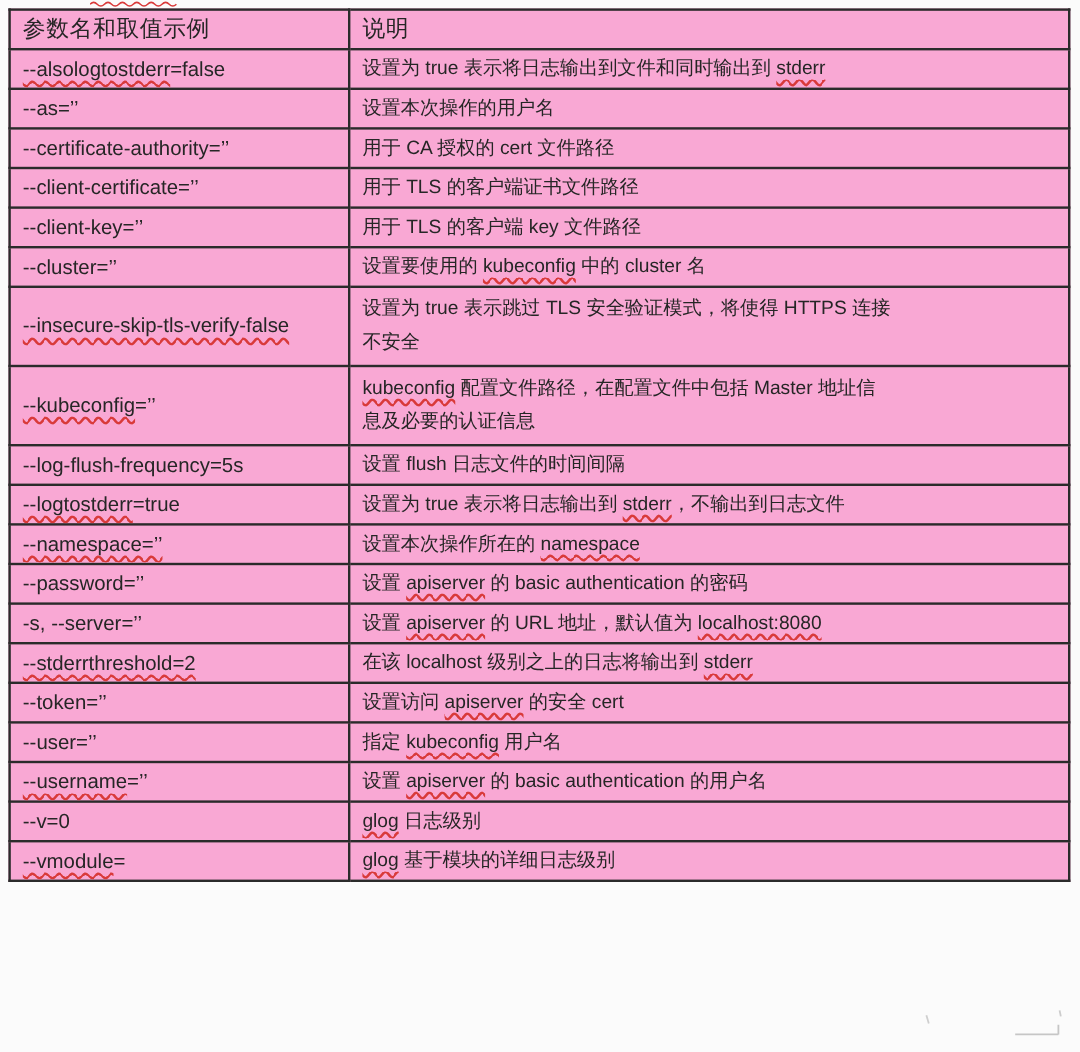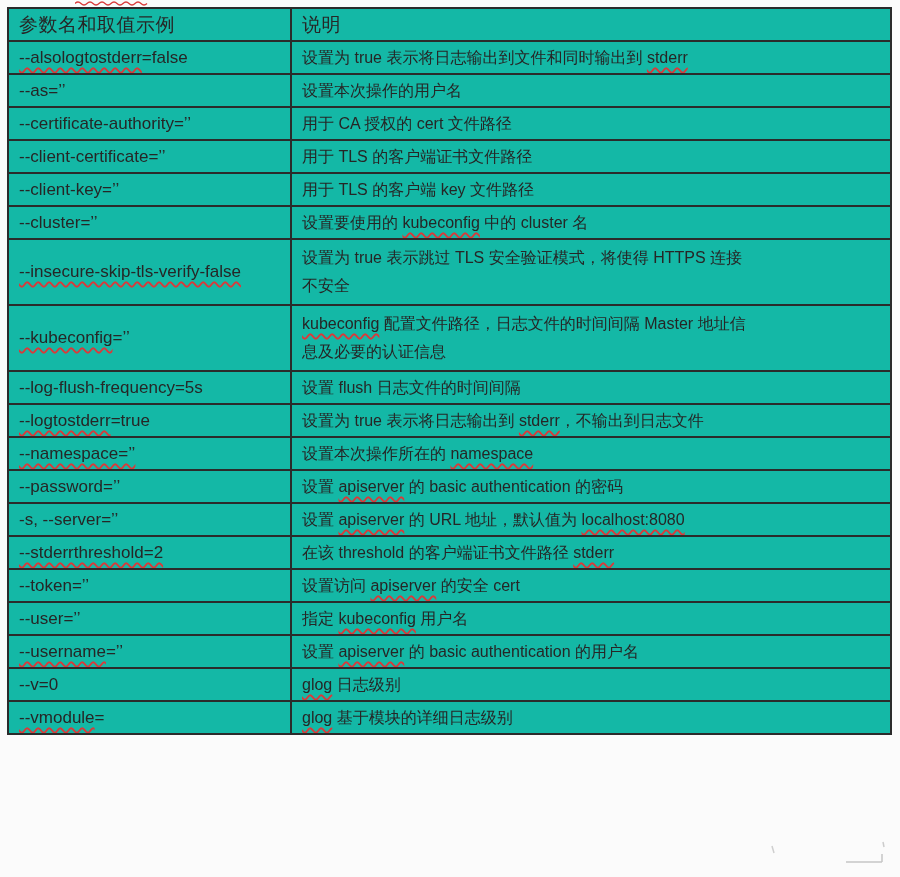--- a/index.html
+++ b/index.html
@@ -12,21 +12,21 @@
     font-family: "Liberation Sans", "DejaVu Sans", sans-serif;
     color: #262626;
   }
   table.params {
     position: absolute;
     left: 7px;
     top: 7px;
     width: 885px;
     border-collapse: collapse;
     table-layout: fixed;
-    background: #14b8a6;
+    background: #f9a8d4;
   }
   .params th, .params td {
     border: 2px solid #2b2b2b;
     font-weight: normal;
     text-align: left;
     vertical-align: middle;
     padding: 0 8px 0 10px;
     font-size: 16px;
     line-height: 28px;
     height: 31px;
@@ -89,21 +89,21 @@
         <tr>
           <td class="param-cell"><span>--cluster=’’</span></td>
           <td class="description-cell"><span>设置要使用的 </span><span class="sq">kubeconfig</span><span> 中的 cluster 名</span></td>
         </tr>
         <tr class="tall">
           <td class="param-cell"><span class="sq">--insecure-skip-tls-verify-false</span></td>
           <td class="description-cell"><span>设置为 true 表示跳过 TLS 安全验证模式，将使得 HTTPS 连接</span><br><span>不安全</span></td>
         </tr>
         <tr class="tall">
           <td class="param-cell"><span class="sq">--kubeconfig</span><span>=’’</span></td>
-          <td class="description-cell"><span class="sq">kubeconfig</span><span> 配置文件路径，日志文件的时间间隔 Master 地址信</span><br><span>息及必要的认证信息</span></td>
+          <td class="description-cell"><span class="sq">kubeconfig</span><span> 配置文件路径，在配置文件中包括 Master 地址信</span><br><span>息及必要的认证信息</span></td>
         </tr>
         <tr>
           <td class="param-cell"><span>--log-flush-frequency=5s</span></td>
           <td class="description-cell"><span>设置 flush 日志文件的时间间隔</span></td>
         </tr>
         <tr>
           <td class="param-cell"><span class="sq">--logtostderr</span><span>=true</span></td>
           <td class="description-cell"><span>设置为 true 表示将日志输出到 </span><span class="sq">stderr</span><span>，不输出到日志文件</span></td>
         </tr>
         <tr>
@@ -113,21 +113,21 @@
         <tr>
           <td class="param-cell"><span>--password=’’</span></td>
           <td class="description-cell"><span>设置 </span><span class="sq">apiserver</span><span> 的 basic authentication 的密码</span></td>
         </tr>
         <tr>
           <td class="param-cell"><span>-s, --server=’’</span></td>
           <td class="description-cell"><span>设置 </span><span class="sq">apiserver</span><span> 的 URL 地址，默认值为 </span><span class="sq">localhost:8080</span></td>
         </tr>
         <tr>
           <td class="param-cell"><span class="sq">--stderrthreshold=2</span></td>
-          <td class="description-cell"><span>在该 threshold 的客户端证书文件路径 </span><span class="sq">stderr</span></td>
+          <td class="description-cell"><span>在该 localhost 级别之上的日志将输出到 </span><span class="sq">stderr</span></td>
         </tr>
         <tr>
           <td class="param-cell"><span>--token=’’</span></td>
           <td class="description-cell"><span>设置访问 </span><span class="sq">apiserver</span><span> 的安全 cert</span></td>
         </tr>
         <tr>
           <td class="param-cell"><span>--user=’’</span></td>
           <td class="description-cell"><span>指定 </span><span class="sq">kubeconfig</span><span> 用户名</span></td>
         </tr>
         <tr>

